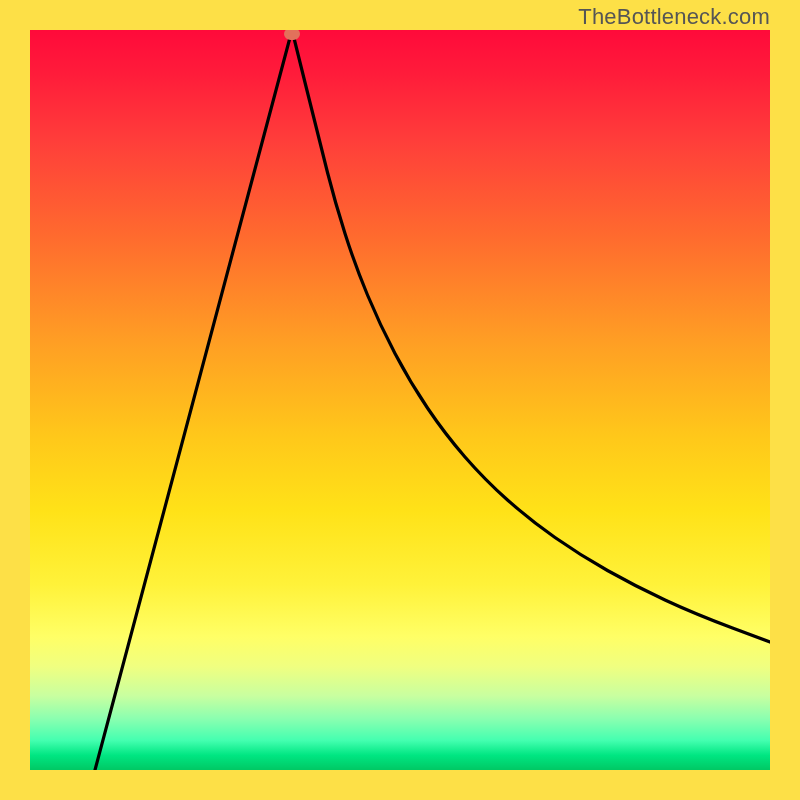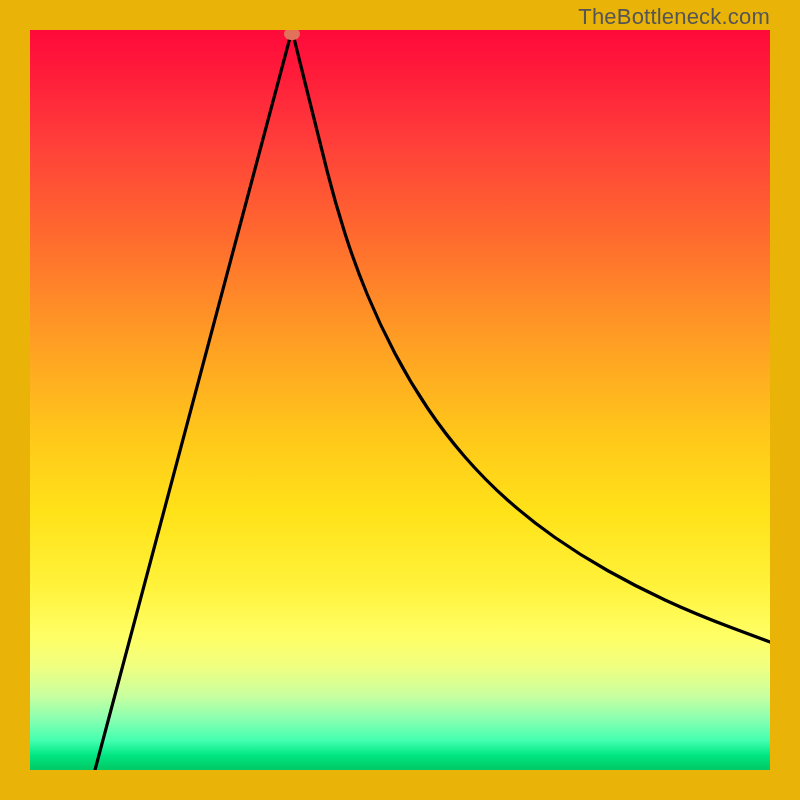--- a/index.html
+++ b/index.html
@@ -8,21 +8,21 @@
     width: 800px;
     height: 800px;
     overflow: hidden;
     background: #000;
     font-family: Arial, Helvetica, sans-serif;
   }
   .stage {
     position: relative;
     width: 800px;
     height: 800px;
-    background: #eab308;
+    background: #fde047;
   }
   .plot-area {
     position: absolute;
     left: 30px;
     top: 30px;
     width: 740px;
     height: 740px;
     overflow: hidden;
   }
   .gradient-bg {

